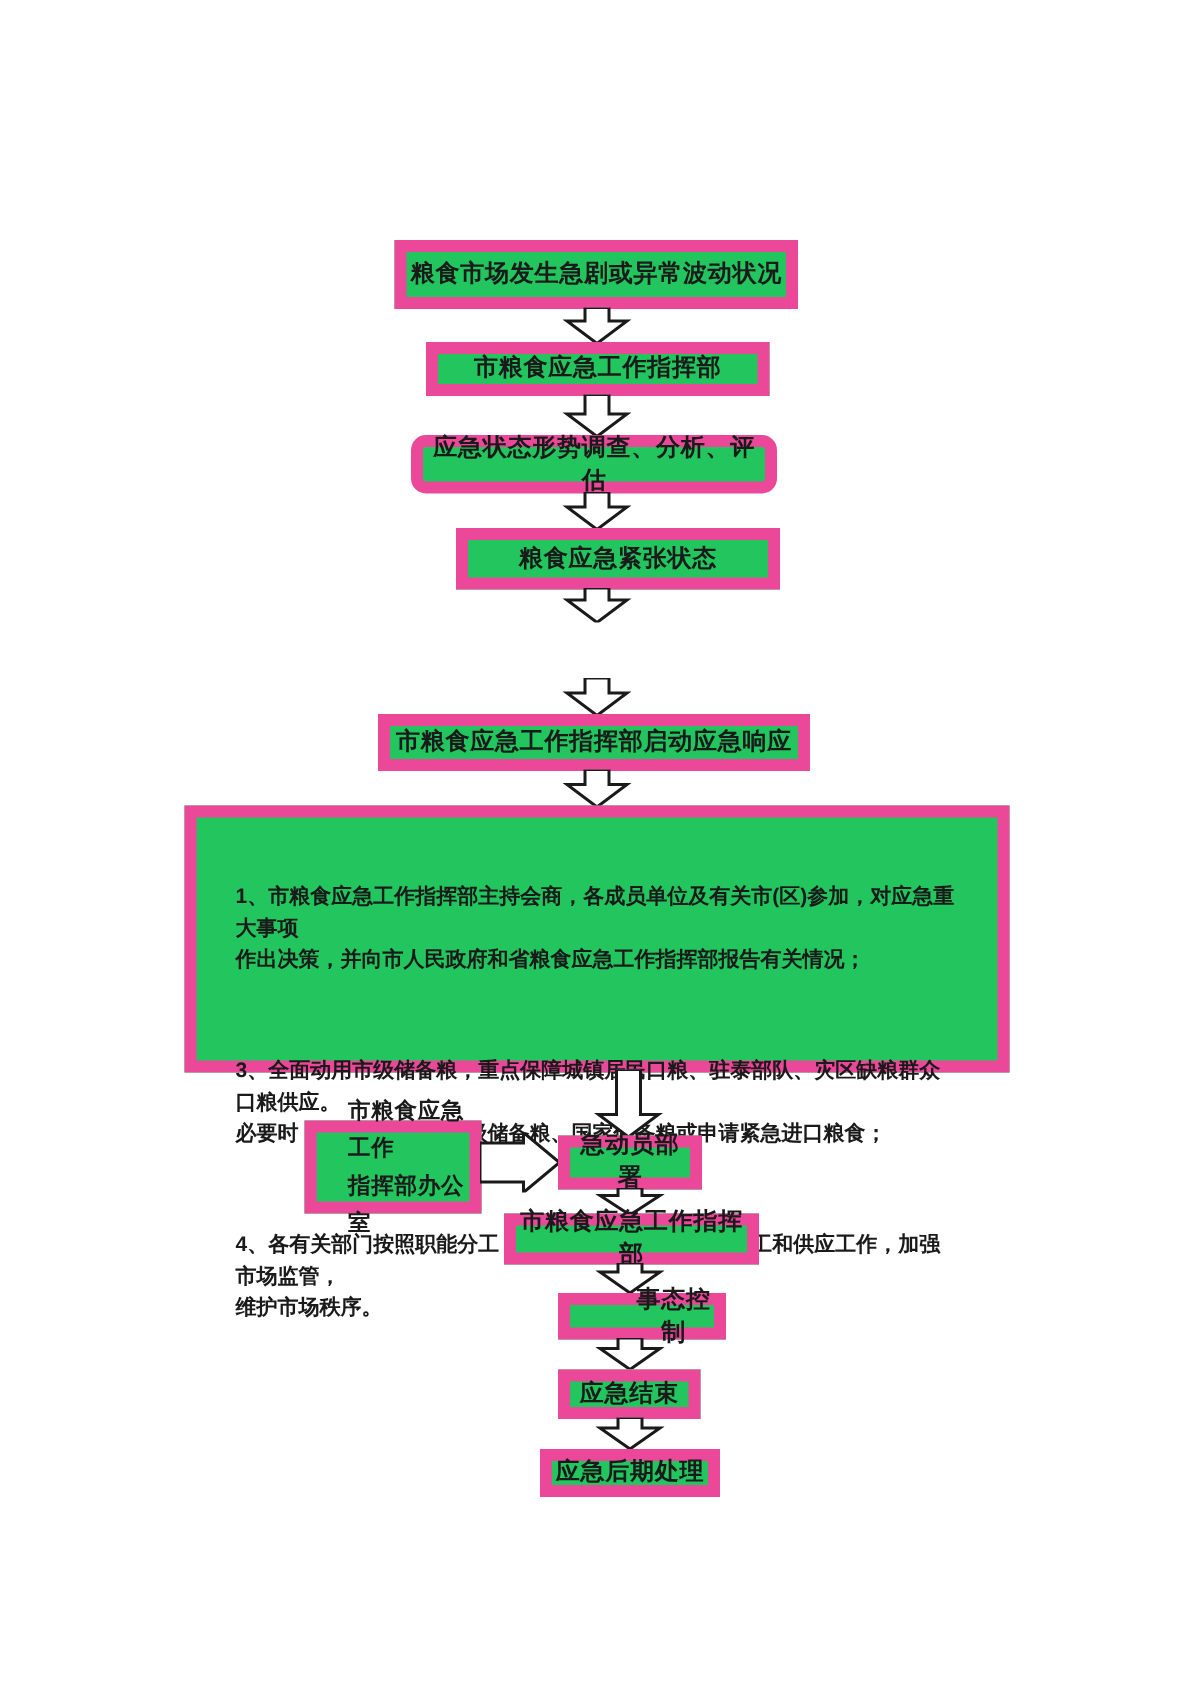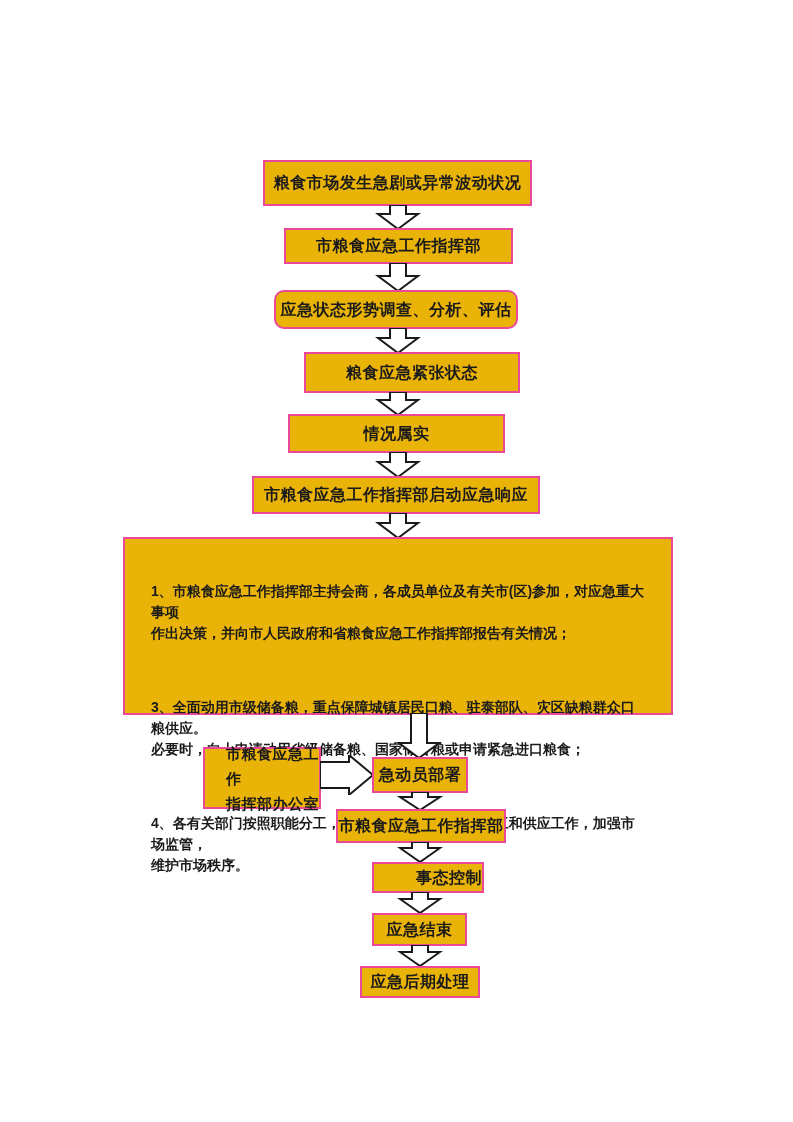--- a/index.html
+++ b/index.html
@@ -8,22 +8,22 @@
     position:relative;
     width:793px;height:1122px;
     background:#ffffff;
     font-family:"Liberation Sans","DejaVu Sans",sans-serif;
     color:#1a1a1a;
     overflow:hidden;
   }
   .fbox{
     position:absolute;
     box-sizing:border-box;
-    border:2px solid #ec4899;
-    background:#eab308;
+    border:8px solid #ec4899;
+    background:#22c55e;
     display:flex;
     align-items:center;
     justify-content:center;
     text-align:center;
     font-size:16px;
     font-weight:bold;
     letter-spacing:0.5px;
     line-height:1.35;
     white-space:pre-line;
   }
@@ -78,21 +78,20 @@
   </span>
 
   <div class="fbox" style="left:304px;top:352px;width:216px;height:41px;">粮食应急紧张状态</div>
 
   <span class="arrow" style="left:375px;top:392px;width:46px;height:23px;">
     <svg viewBox="0 0 46 23" preserveAspectRatio="none">
         <polygon points="15,0 15,8 3,8 23,23 43,8 31,8 31,0"></polygon>
       </svg>
   </span>
 
-  <div class="fbox" style="left:288px;top:414px;width:217px;height:39px;">情况属实</div>
 
   <span class="arrow" style="left:375px;top:452px;width:46px;height:25px;">
     <svg viewBox="0 0 46 25" preserveAspectRatio="none">
         <polygon points="15,0 15,10 3,10 23,25 43,10 31,10 31,0"></polygon>
       </svg>
   </span>
 
   <div class="fbox" style="left:252px;top:476px;width:288px;height:38px;">市粮食应急工作指挥部启动应急响应</div>
 
   <span class="arrow" style="left:375px;top:513px;width:46px;height:25px;">

